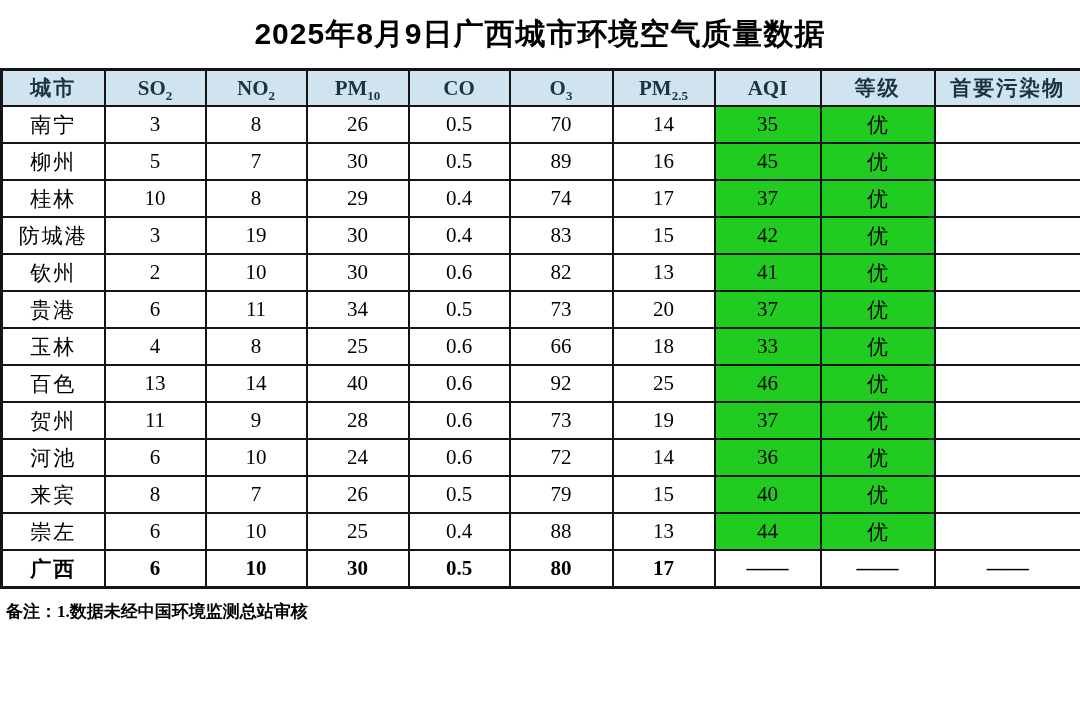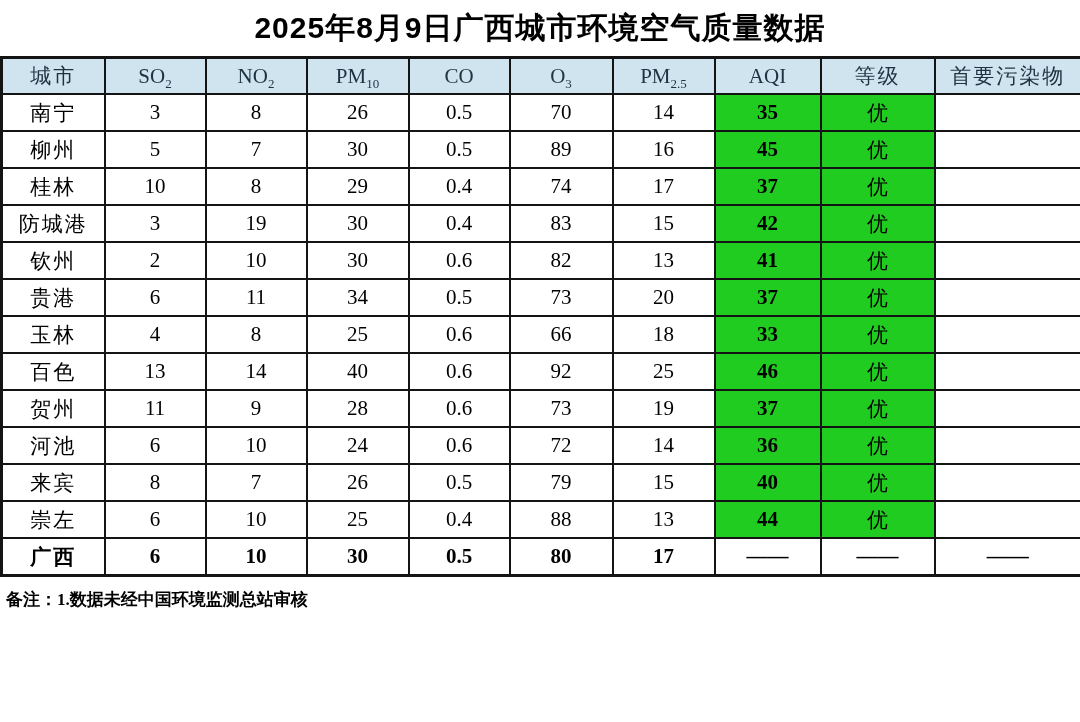--- a/index.html
+++ b/index.html
@@ -7,21 +7,21 @@
     padding: 0;
     background: #ffffff;
   }
   body {
     width: 1080px;
     height: 722px;
     overflow: hidden;
     position: relative;
   }
   .title-bar {
-    height: 56px;
+    height: 68px;
     display: flex;
     align-items: center;
     justify-content: center;
   }
   .title-bar h1 {
     margin: 0;
     font-family: "Liberation Sans", "DejaVu Sans", sans-serif;
     font-weight: 700;
     font-size: 30px;
     color: #000000;
@@ -41,31 +41,31 @@
     height: 35px;
     font-family: "Liberation Serif", "DejaVu Serif", serif;
     font-size: 21px;
     color: #000000;
     overflow: hidden;
     white-space: nowrap;
   }
   .aqi-table th {
     background: var(--c-header-bg);
     color: var(--c-header-text);
-    font-weight: 400;
+    font-weight: 700;
     height: 34px;
   }
   .aqi-table th.cjk, .aqi-table td.cjk {
     letter-spacing: 2px;
   }
   .aqi-table sub {
     font-size: 13px;
     line-height: 0;
   }
-  td.aqi-cell { font-weight: 700; }
+  td.aqi-cell { font-weight: 400; }
   td.primary-cell { font-weight: 700; }
   .lv-excellent { background: var(--c-green); }
   .lv-good { background: var(--c-yellow); }
   .grade-good { color: var(--c-orange); }
   tr.row-bold td { font-weight: 700; }
   .notes {
     font-family: "Liberation Serif", "DejaVu Serif", serif;
     font-weight: 700;
     font-size: 17px;
     color: #000000;

